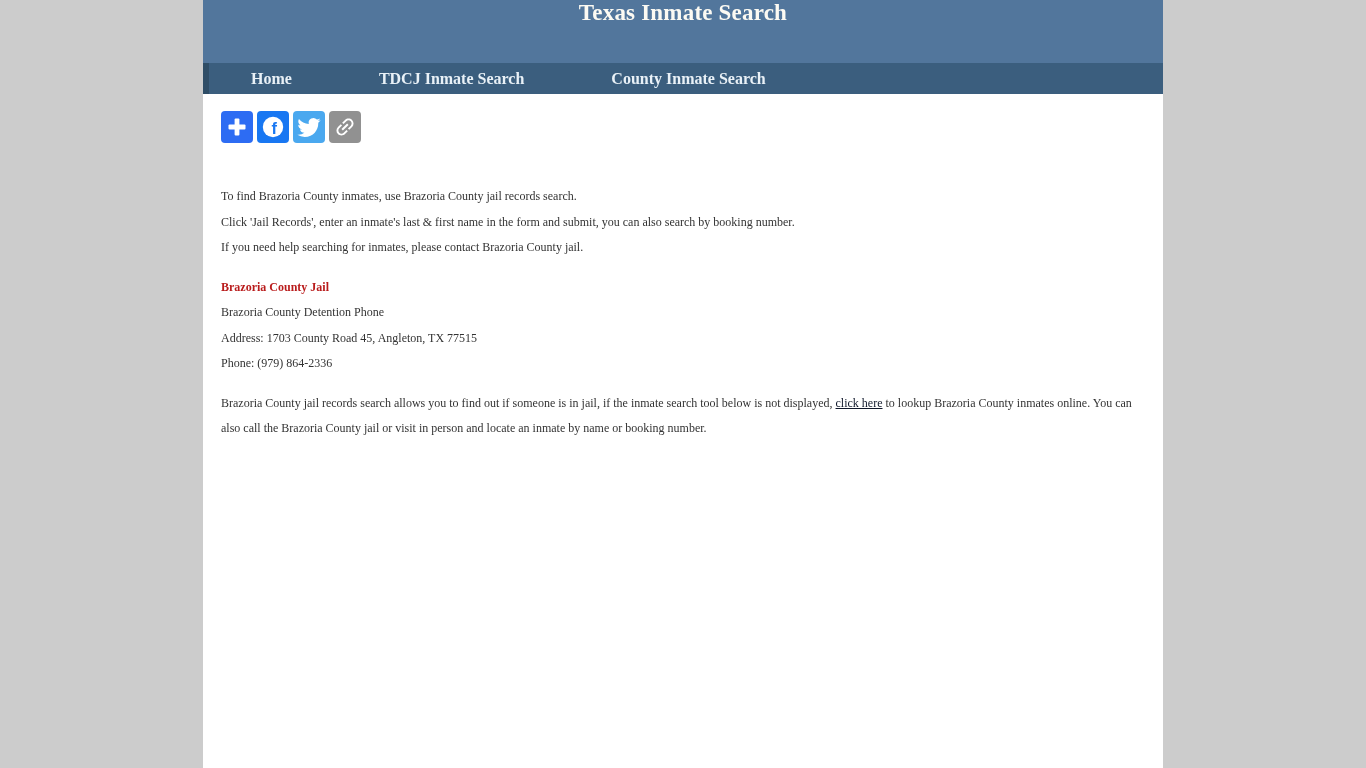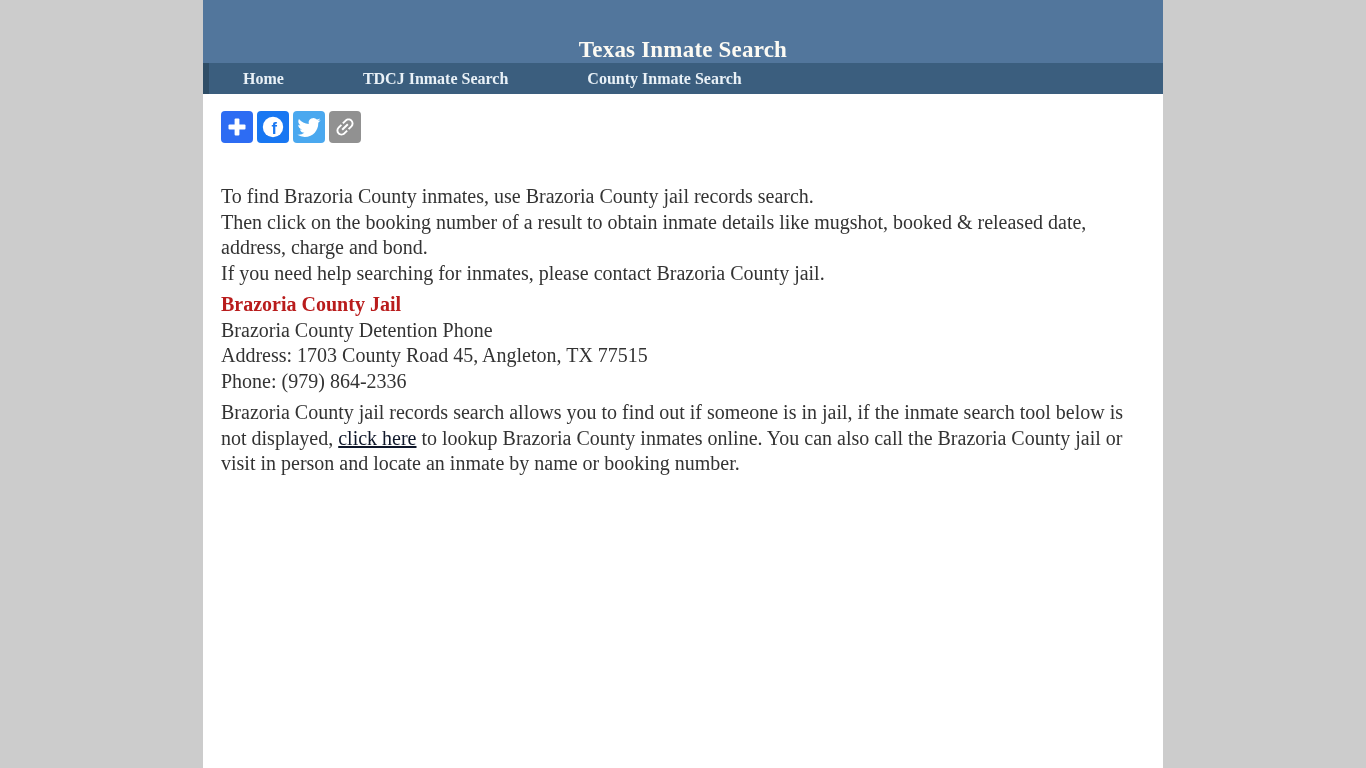--- a/index.html
+++ b/index.html
@@ -13,35 +13,36 @@
   }
   .page {
     width: 960px;
     margin: 0 auto;
     height: 768px;
   }
   .site-header {
     height: 63px;
     background: #52769c;
     display: flex;
-    align-items: flex-end;
+    align-items: flex-start;
     justify-content: center;
   }
   .site-title {
     margin: 0;
     font-size: 23px;
     font-weight: bold;
     color: #fcfaf3;
     letter-spacing: 0.2px;
   }
   .main-nav {
     height: 31px;
     background: #3b5e7e;
     display: flex;
     align-items: center;
+    gap: 8px;
   }
   .nav-edge {
     width: 6px;
     height: 31px;
     background: #2f4d66;
     flex: 0 0 auto;
   }
   .main-nav a {
     color: #e9f1f7;
     text-decoration: none;
@@ -75,24 +76,24 @@
     margin-right: 4px;
     display: inline-flex;
     align-items: center;
     justify-content: center;
     cursor: pointer;
     padding: 0;
     border: none;
   }
   .share-btn svg { display: block; }
   p.body-text {
-    font-size: 20px;
+    font-size: 12px;
     line-height: 25.5px;
     color: #333333;
-    margin: 6px 0;
+    margin: 14px 0;
     max-width: 924px;
     font-family: Liberation Serif, serif;
   }
   p.intro { margin-top: 41px; }
   .line { display: block; }
   .bold-line { font-weight: bold; color: #b91c1c; }
   a.inline-link {
     color: #0f172a;
     text-decoration: underline;
     cursor: pointer;
@@ -147,21 +148,21 @@
             <g transform="rotate(-45 12 12)" fill="#ffffff">
               <path d="M3.9 12c0-1.71 1.39-3.1 3.1-3.1h4V7H7c-2.76 0-5 2.24-5 5s2.24 5 5 5h4v-1.9H7c-1.71 0-3.1-1.39-3.1-3.1zM8 13h8v-2H8v2zm9-6h-4v1.9h4c1.71 0 3.1 1.39 3.1 3.1s-1.39 3.1-3.1 3.1h-4V17h4c2.76 0 5-2.24 5-5s-2.24-5-5-5z"></path>
             </g>
           </svg>
         </span>
       </button>
     </div>
 
     <p class="body-text intro">
       <span class="line">To find Brazoria County inmates, use Brazoria County jail records search.</span>
-      <span class="line">Then click on the booking number of a result to obtain inmate details like mugshot, booked &amp; released date, address, charge and bond.</span>
+      <span class="line">Click 'Jail Records', enter an inmate's last &amp; first name in the form and submit, you can also search by booking number.</span>
       <span class="line">If you need help searching for inmates, please contact Brazoria County jail.</span>
     </p>
 
     <p class="body-text">
       <span class="line bold-line">Brazoria County Jail</span>
       <span class="line">Brazoria County Detention Phone</span>
       <span class="line">Address: 1703 County Road 45, Angleton, TX 77515</span>
       <span class="line">Phone: (979) 864-2336</span>
     </p>
 

